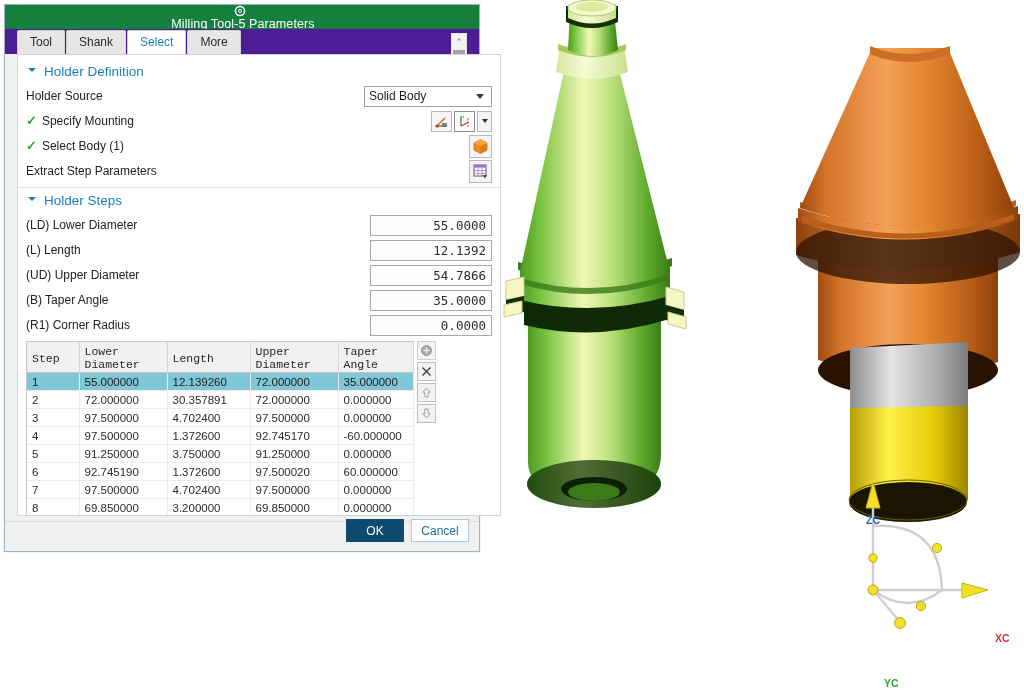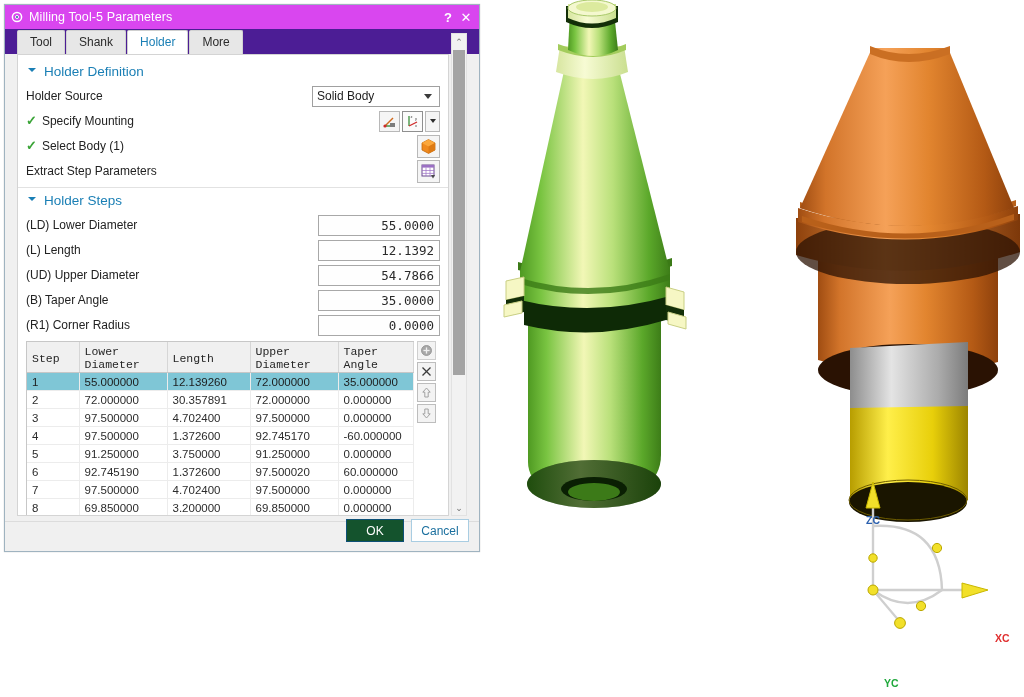--- a/index.html
+++ b/index.html
@@ -14,24 +14,25 @@
 
   
   .dialog {
     position: absolute; left: 4px; top: 4px;
     width: 476px; height: 548px;
     background: #f0f0f0;
     border: 1px solid #9fb3c0;
     box-shadow: 0 0 1px rgba(0,0,0,.25);
   }
   .titlebar {
-    height: 24px; background: #d946ef;
+    height: 24px; background: #15803d;
     display: flex; align-items: center;
     color: #ffffff; font-size: 12.5px;
     padding: 0 4px 0 6px;
+    flex-direction: column;
   }
   .titlebar .gear { margin-right: 6px; display:flex; align-items:center; }
   .titlebar .ttl { flex: 1; letter-spacing: .1px; }
   .titlebar .tbtn {
     width: 18px; text-align: center; font-size: 13px;
     color: #ffffff; cursor: default;
   }
   .titlebar .tbtn.q { font-weight: bold; }
 
   
@@ -47,21 +48,21 @@
     border-radius: 2px 2px 0 0; line-height: 14px;
   }
   .tab.active {
     background: #ffffff; color: #1a7fb5;
     border-color: #cfcfcf; position: relative; z-index: 3;
   }
 
   
   .panelwrap {
     position: absolute; left: 12px; top: 49px;
-    width: 432px; height: 462px;
+    width: 484px; height: 462px;
     background: #ffffff; border: 1px solid #d4d4d4;
     overflow: hidden;
   }
   .panel { padding: 6px 0 0 0; }
 
   .section-head {
     display: flex; align-items: center;
     color: #1a7fb5; font-size: 13.5px;
     padding: 3px 0 5px 8px;
   }
@@ -179,21 +180,21 @@
     position:absolute; left:0; right:0; top: 516px; height:1px; background:#dcdcdc;
   }
   .footer {
     position: absolute; right: 10px; bottom: 9px;
     display: flex; gap: 7px;
   }
   .btn {
     height: 23px; min-width: 58px;
     font-size: 12px; display:flex; align-items:center; justify-content:center;
   }
-  .btn.ok { background: #14532d; color:#ffffff; border:1px solid #0d5076; }
+  .btn.ok { background: #0c4a6e; color:#ffffff; border:1px solid #0d5076; }
   .btn.cancel { background: #ffffff; color:#1a6f9e; border:1px solid #a9cde2; }
 
   
   .model { position: absolute; }
   .axistxt { position:absolute; font-size: 10.5px; font-weight: bold; font-family:"Liberation Sans", sans-serif; }
 </style>
 </head>
 <body>
 
 <div id="root">
@@ -208,21 +209,21 @@
         </svg>
       </span>
       <span class="ttl">Milling Tool-5 Parameters</span>
       <span class="tbtn q">?</span>
       <span class="tbtn">✕</span>
     </div>
 
     <div class="tabstrip">
       <div class="tab">Tool</div>
       <div class="tab">Shank</div>
-      <div class="tab active">Holder</div>
+      <div class="tab active">Select</div>
       <div class="tab">More</div>
     </div>
 
     <div class="dlg-scroll">
       <div class="arw">⌃</div>
       <div class="thumb"></div>
       <div class="arw bot">⌄</div>
     </div>
 
     <div class="panelwrap">

